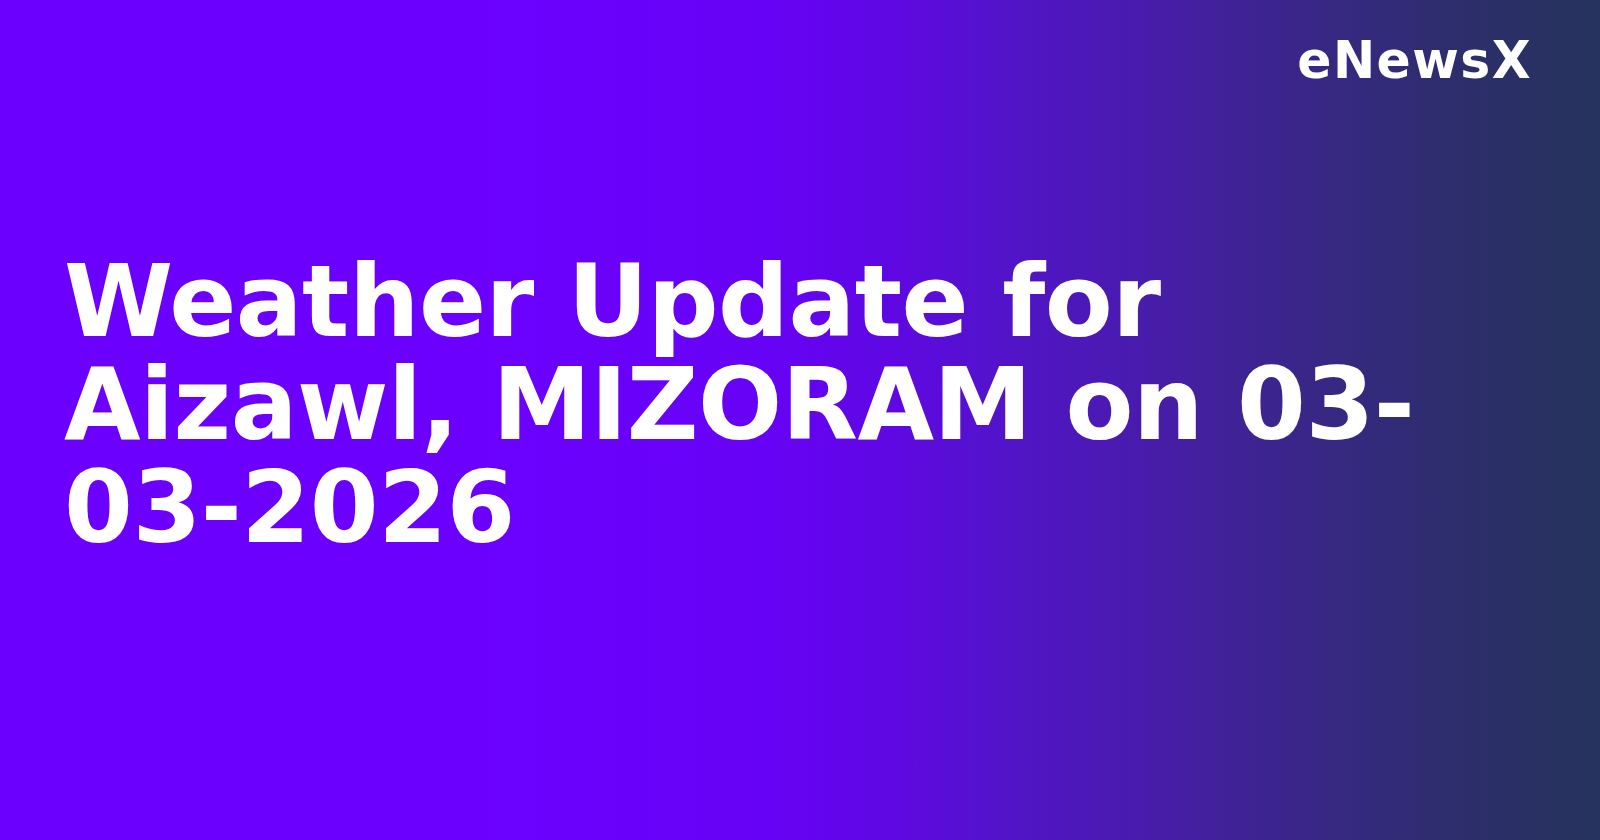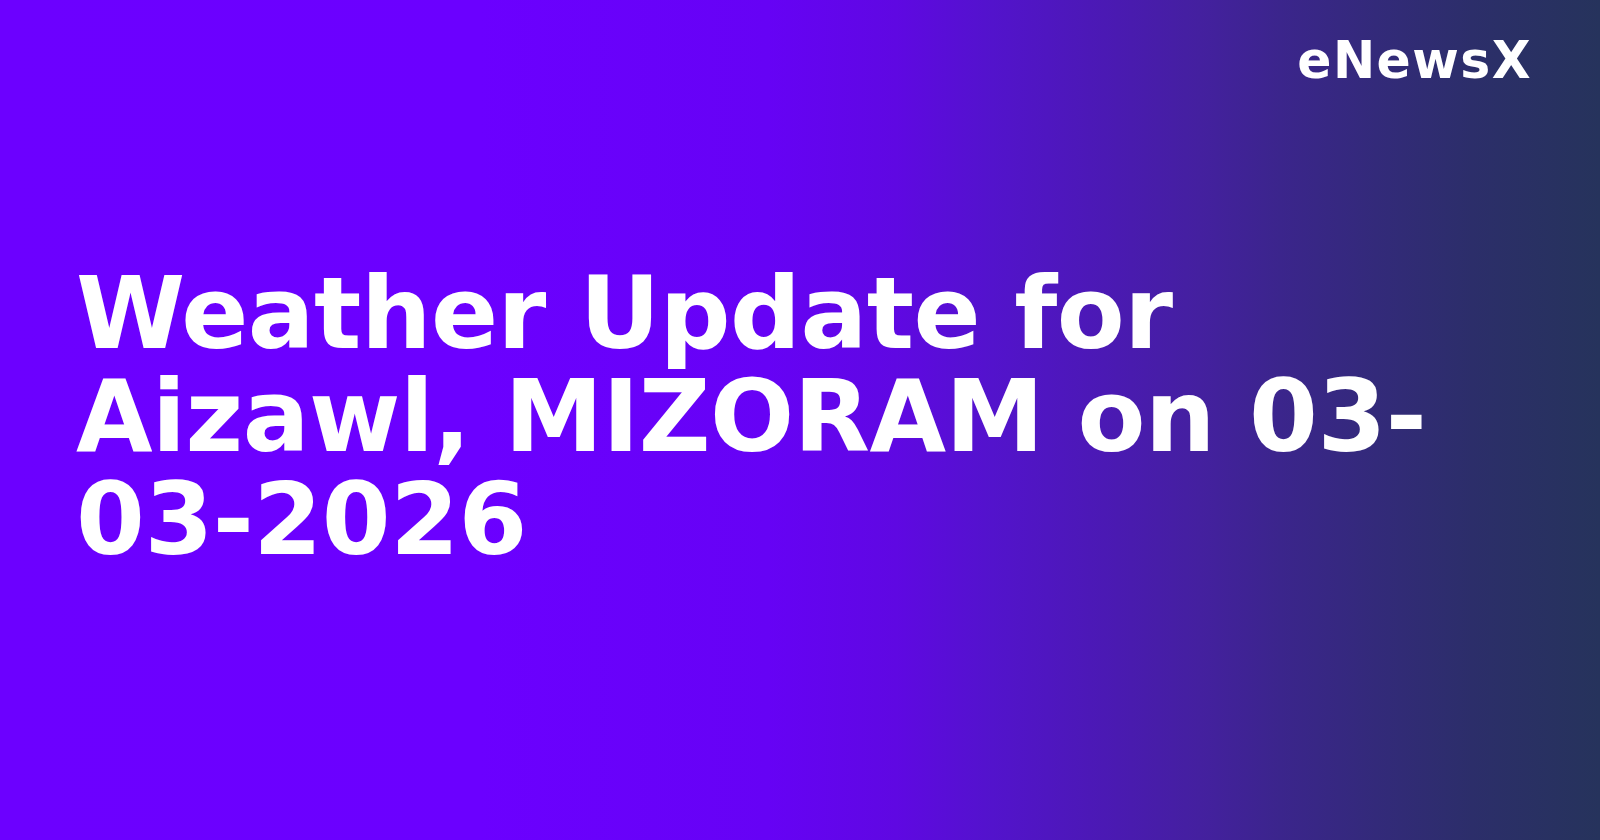--- a/index.html
+++ b/index.html
@@ -59,21 +59,21 @@
   }
 
   
   .headline-block {
     position: absolute;
     left: 60px;
     top: 246px;
     width: 1420px;
   }
   .headline {
-    margin: 16px;
+    margin: 4px;
     font-family: "DejaVu Sans", "Liberation Sans", sans-serif;
     font-weight: 700;
     font-size: 99px;
     line-height: 103px;
     color: #FFFFFF;
     letter-spacing: -0.5px;
     text-align: left;
     word-wrap: break-word;
   }
 </style>

